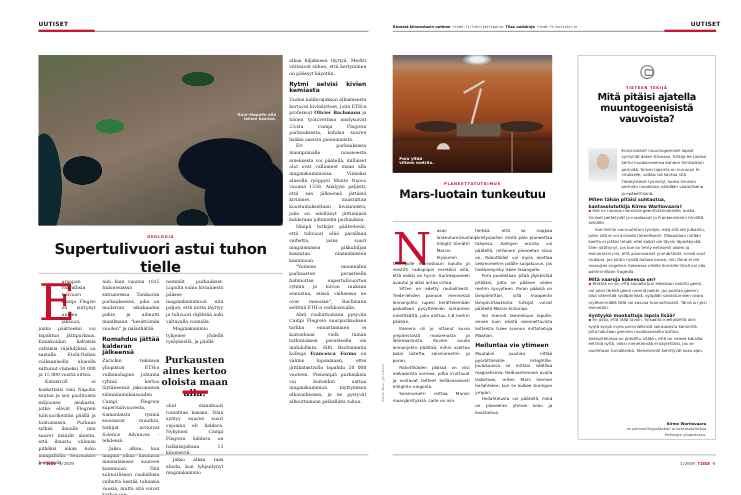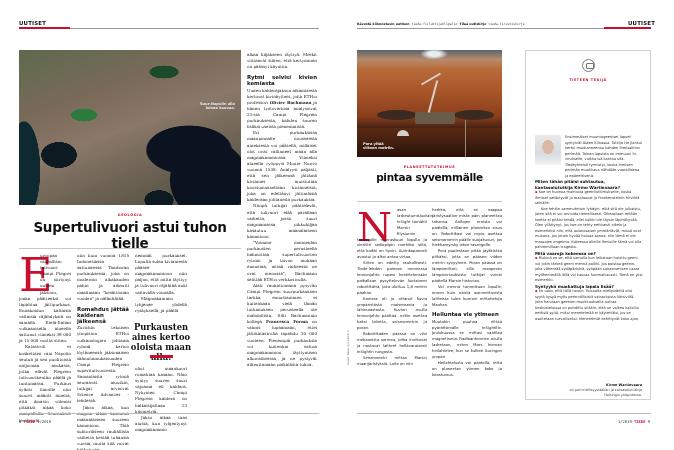--- a/index.html
+++ b/index.html
@@ -1,20 +1,20 @@
 <!DOCTYPE html>
 <html><head>
 <meta charset="utf-8">
 <style>
   * { box-sizing: border-box; margin: 0; padding: 0; }
   html, body { width: 674px; height: 450px; background: #ffffff; overflow: hidden; }
   body { position: relative; font-family: "DejaVu Serif", serif; color: #1a1a1a; }
 
   .page { position: absolute; top: 0; height: 450px; }
-  .page-left { left: 0; width: 337px; }
+  .page-left { left: 16px; width: 337px; }
   .page-right { left: 337px; width: 337px; }
 
   .hdr-rule { position: absolute; top: 28px; height: 1px; background: #9a9a9a; }
   .hdr-red { position: absolute; top: 27px; height: 2px; background: #c8102e; }
   .section-label { position: absolute; top: 20px; font-family: "DejaVu Sans", sans-serif; font-weight: bold; font-size: 5.4px; letter-spacing: 0.2px; color: #111; }
 
   .top-note { position: absolute; top: 22px; left: 20px; font-family: "DejaVu Sans Mono", monospace; font-size: 3.2px; color: #444; white-space: nowrap; }
   .top-note b { font-family: "DejaVu Sans", sans-serif; color: #111; }
 
   
@@ -167,21 +167,21 @@
     <div class="dome"></div>
     <div class="probe"></div>
     <div class="photo-caption" style="left:6px; top:92px; text-align:left; color:#f0f0f0;">
       <div>Pora yltää</div>
       <div>viiteen metriin.</div>
     </div>
   </div>
 
   <div class="kicker" style="left:20px; top:165px; width:145px;">PLANEETTATUTKIMUS</div>
   <div class="headline" style="left:20px; top:171px; width:145px; font-size:10.5px; line-height:12px;">
-    <div>pintaa syvemmälle</div>
+    <div>Mars-luotain tunkeutuu</div>
   </div>
   <div class="divider" style="left:20px; top:201px; width:145px;"></div>
 
   <div class="dropcap" style="left:20px; top:207px; font-size:40px;">N</div>
 
   <div class="col col-sans" style="left:20px; top:207px; width:70px;">
     <p class="noindent" style="padding-left:40px;">asan laskeutumisluotain InSight tömähti Marsin Elysiumin</p>
     <p class="noindent">tasangolle marraskuun lopulla ja viestitti radiopiipin merkiksi siitä, että kaikki on hyvin. Aurinkopaneeli avautui ja alkoi antaa virtaa.</p>
     <p>Sitten on edetty rauhallisesti. Tiede-lehden painoon mennessä lennonjohto rupesi herättelemään paikallaan pysyttelevän luotaimen robottikättä, joka ulottuu 1,8 metrin päähän.</p>
     <p>Kamera oli jo ottanut kuvia ympäristöstä maisemasta ja lähimaastosta. Kuvien avulla lennonjohto päättää, mihin asettaa kaksi laitetta, seismometrin ja poran.</p>
@@ -196,20 +196,21 @@
     <h4>Heiluntaa vie ytimeen</h4>
     <p class="noindent">Muutakin puuhaa riittää pyörättömälle InSightille. Joulukuussa se mittasi säätilaa magnetismia. Radioantennien avulla lasketaan, miten Mars hieman heilahtelee, kun se kulkee Auringon ympäri.</p>
     <p>Heilahtelusta voi päätellä, mikä on planeetan ytimen koko ja koostumus.</p>
   </div>
 
   <div class="credit">Kuvat: Nasa / Jpl-Caltech</div>
 
   <div class="boxout">
     <div class="bubble-icon"></div>
     <div class="kicker" style="left:0; top:27px; width:124px;">TIETEEN TEKIJÄ</div>
+    <div class="headline" style="left:8px; top:33px; width:108px; font-size:8.8px; line-height:10.2px;">Mitä pitäisi ajatella muuntogeenisistä vauvoista?</div>
     <div class="portrait"></div>
     <div class="box-text" style="left:9px; top:84px; width:108px;">
       <p style="padding-left:30px;">Ensimmäiset muuntogeeniset lapset syntyivät äsken Kiinassa. Tutkija He Jiankui kertoi muokanneensa kahden ihmisalkion perimää. Toinen lapsista on immuuni hi-virukselle, vaikka isä kantaa sitä. Tiedeyhteisö tyrmistyi, koska ihmisen perimän muokkaus nähdään vaarallisena ja epäeettisenä.</p>
       <p class="q">Miten tähän pitäisi suhtautua, kantasolututkija Kirmo Wartiovaara?</p>
       <p><span class="bullet">▪ </span><span>Koe on huonoa mainosta geenitutkimukselle, koska ihmiset pelästyvät ja maalaavat jo Frankensteinin hirviötä seinälle.</span></p>
       <p class="ind">Koe tehtiin sammutetuin lyhdyin, eikä sitä ole julkaistu, joten sitä ei voi arvioida tieteellisesti. Oikeastaan mitään koetta ei pitäisi tehdä, ellei kaikki ole täysin läpinäkyvää. Olen yllättynyt, jos koe on tehty eettisesti oikein ja esimerkiksi niin, että asianosaiset ymmärtävät, missä ovat mukana. Jos jotain hyvää haluaa sanoa, niin tämä ei ole massojen ongelma. Kokeessa olleille ihmisille tämä voi olla pahimmillaan tragedia.</p>
       <p class="q">Mitä vaaroja kokeessa on?</p>
       <p><span class="bullet">▪ </span><span>Riskinä on se, että samalla kun leikataan haluttu geeni, voi jokin tärkeä geeni mennä poikki. Jos poistaa geenin, joka vähentää sydäpäriskiä, syöpään sairastumisen vaara myöhemmällä iällä voi kasvaa huomattavasti. Tämä on yksi esimerkki.</span></p>
       <p class="q">Syntyykö muokattuja lapsia lisää?</p>
       <p><span class="bullet">▪ </span><span>En usko, että tällä tavoin. Toisaalta mielipidettä olisi syytä kysyä myös perinnöllisistä sairauksista kärsiviltä, joita halutaan geenien muokkauksella auttaa. Keskusteluissa on pohdittu sitäkin, että on vaikea kaksilla eettisiä syitä, miksi menetelmää ei käytettäisi, jos se osoitetaan turvalliseksi. Menetelmät kehittyvät koko ajan.</span></p>

